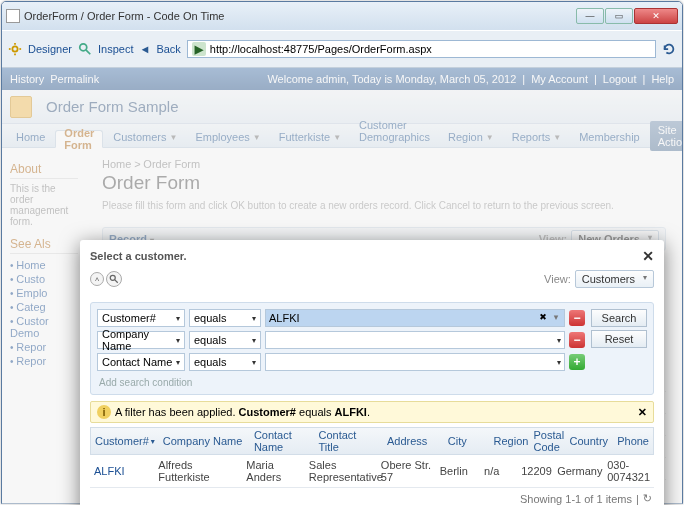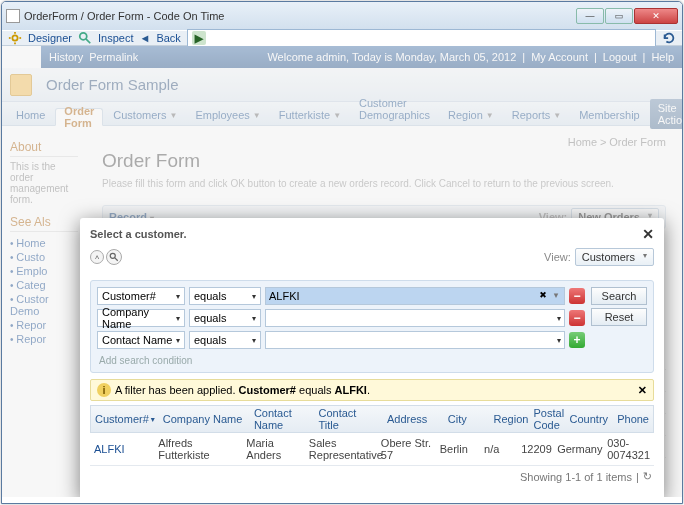--- a/index.html
+++ b/index.html
@@ -4,47 +4,47 @@
 <style>
 * { margin: 0; padding: 0; box-sizing: border-box; font-family: "Segoe UI", Tahoma, sans-serif; font-size: 11px; }
 body { background: #fff; width: 684px; height: 505px; overflow: hidden; position: relative; }
 .win-frame { border: 1px solid #5a7aa0; border-radius: 5px 5px 0 0; width: 682px; height: 503px; margin: 1px; background: #fff; box-shadow: 0 0 3px rgba(0,0,0,0.3); position: relative; }
 .title-bar { height: 28px; background: linear-gradient(#e8f0f8, #d2e0ee); display: flex; align-items: center; padding: 0 4px; border-radius: 4px 4px 0 0; }
 .title-bar .fav { width: 14px; height: 14px; background: #fff; border: 1px solid #999; margin-right: 4px; }
 .title-text { flex: 1; color: #333; }
 .win-ctrl { display: flex; gap: 1px; }
 .wb { width: 28px; height: 16px; background: linear-gradient(#eef3f9,#cfe0f0); border: 1px solid #8ba; border-radius: 2px; display: flex; align-items: center; justify-content: center; color: #444; font-size: 9px; }
 .wb.close { width: 44px; background: linear-gradient(#e88,#c44); color: #fff; border-color: #a33; }
-.tool-row { height: 16px; background: #e9eff5; border-top: 1px solid #fff; border-bottom: 1px solid #c4d0dc; display: flex; align-items: center; padding: 0 6px; gap: 6px; }
+.tool-row { height: 38px; background: #e9eff5; border-top: 1px solid #fff; border-bottom: 1px solid #c4d0dc; display: flex; align-items: center; padding: 0 6px; gap: 6px; }
 .tool-row a { color: #1b4f93; text-decoration: none; cursor: pointer; }
 .icn { width: 14px; height: 14px; display: inline-block; }
 .icn.gear svg,.icn.mag svg, .icn.ref svg { width: 14px; height: 14px; }
 .url-box { flex: 1; display: flex; align-items: center; background: #fff; border: 1px solid #9db8d4; height: 18px; padding: 0 4px; gap: 4px; }
 .url-box .go { width: 14px; height: 14px; background: #cde4cd; border-radius: 2px; display: flex; align-items: center; justify-content: center; color: #276327; font-weight: bold; }
 .content { position: relative; height: calc(100% - 50px); overflow: hidden; }
 .overlay { position: absolute; inset: 0; background: rgba(240,240,240,0.55); pointer-events: none; }
-.app-bar { height: 22px; background: linear-gradient(#4f7db3,#2f5b91); color: #fff; display: flex; align-items: center; padding: 0 8px; justify-content: space-between; margin-left: 39px; }
+.app-bar { height: 22px; background: linear-gradient(#4f7db3,#2f5b91); color: #fff; display: flex; align-items: center; padding: 0 8px; justify-content: space-between; }
 .app-bar a { color: #fff; text-decoration: none; }
 .links { display: flex; gap: 6px; }
 .brand { height: 34px; background: linear-gradient(#f5f8fb,#e2ebf3); display: flex; align-items: center; padding: 0 8px; gap: 8px; border-bottom: 1px solid #c9d6e4; }
 .brand .logo { width: 22px; height: 22px; background: #f7c25a; border: 1px solid #d29a2b; border-radius: 2px; }
 .brand .t { color: #3a5a82; font-size: 15px; margin-left: 6px; }
 .nav { height: 24px; background: linear-gradient(#f0f5fa,#dae6f1); border-bottom: 1px solid #c0d0e0; display: flex; align-items: end; padding: 0 6px; gap: 2px; }
 .nav .tab { padding: 4px 8px; color: #2a5a92; display: flex; align-items: center; gap: 3px; cursor: pointer; }
 .nav .tab.sel { background: #fff; border: 1px solid #c0d0e0; border-bottom: 1px solid #fff; border-radius: 3px 3px 0 0; color: #b36b1a; font-weight: bold; margin-bottom: -1px; }
 .dd { font-size: 8px; color: #777; }
 .site-actions { margin-left: auto; align-self: center; background: linear-gradient(#7d99b8,#5b7b9e); color: #fff; padding: 3px 8px; border-radius: 2px; display: flex; gap: 4px; align-items: center; }
 .page-area { display: flex; height: calc(100% - 80px); }
 .sidebar { width: 84px; padding: 14px 8px; color: #666; }
 .sidebar h4 { color: #b36b1a; font-size: 12px; margin-bottom: 4px; font-weight: normal; border-bottom: 1px solid #ddd; padding-bottom: 2px; }
 .sidebar p { font-size: 10px; color: #888; margin-bottom: 10px; }
 .sidebar ul { list-style: none; }
 .sidebar li { color: #1b4f93; font-size: 10px; padding: 1px 0; }
 .main { flex: 1; padding: 10px 16px; }
-.crumb { color: #888; font-size: 10px; text-align: right; }
+.crumb { color: #888; font-size: 10px; }
 .h1 { color: #555; font-size: 19px; margin: 2px 0 6px; }
 .hint { color: #999; font-size: 10px; margin-bottom: 16px; }
 .vbar { display: flex; border: 1px solid #d6e0ea; background: linear-gradient(#f5f8fb,#e8eff6); height: 24px; align-items: center; padding: 0 6px; border-radius: 3px; font-weight: bold; }
 .vbar .left { color: #2a5a92; cursor: pointer; }
 .vbar .right { margin-left: auto; color: #888; display: flex; gap: 4px; align-items: center; }
 .vbtn { background: linear-gradient(#fdfdfd,#e9f0f6); border: 1px solid #b7c8d9; padding: 2px 6px; border-radius: 2px; color: #333; display: flex; gap: 8px; align-items: flex-start; cursor: pointer; }
 .form-rows { margin-top: 140px; }
 .form-rows .fr { height: 22px; padding: 3px 0; color: #888; border-top: 1px dotted #ddd; }
 .frlabel { display: inline-block; width: 120px; }
 
@@ -115,20 +115,21 @@
     <a>Designer</a>
     <span class="icn mag"><svg viewBox="0 0 16 16">
           <circle cx="6" cy="6" r="4" fill="none" stroke="#4a8" stroke-width="2"></circle>
           <line x1="9" y1="9" x2="14" y2="14" stroke="#4a8" stroke-width="2"></line>
         </svg></span>
     <a>Inspect</a>
     <span style="color:#2a5a92">◄</span>
     <a>Back</a>
     <div class="url-box">
       <span class="go">▶</span>
+      <span>http://localhost:48775/Pages/OrderForm.aspx</span>
     </div>
     <span class="icn ref"><svg viewBox="0 0 16 16">
           <path d="M3 8 a5 5 0 1 1 2 4" fill="none" stroke="#2a5a92" stroke-width="2"></path>
           <path d="M3 4 L3 8 L7 8" fill="none" stroke="#2a5a92" stroke-width="2"></path>
         </svg></span>
   </div>
 
   <div class="content">
     <div class="app-bar">
       <div class="links">

